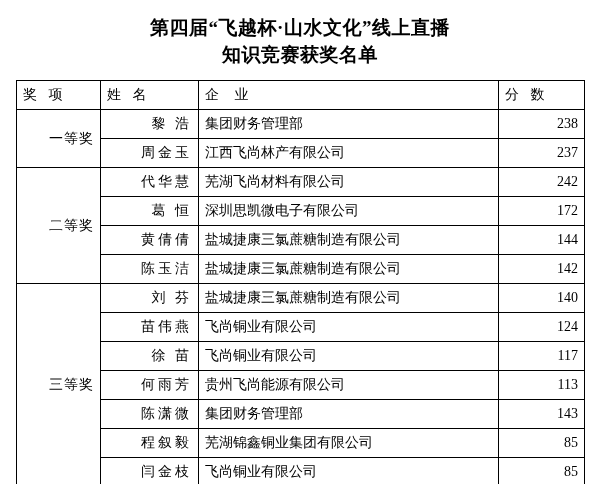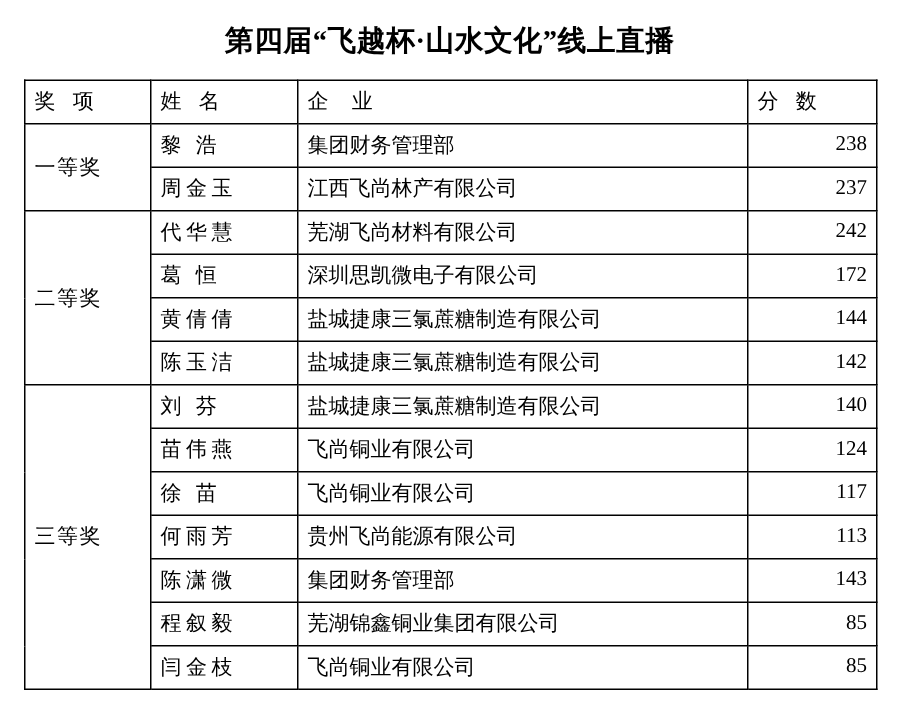--- a/index.html
+++ b/index.html
@@ -55,43 +55,44 @@
 
   thead td {
     text-align: left;
     font-weight: bold;
     letter-spacing: 4px;
   }
   thead td.hdr-org {
     letter-spacing: 6px;
   }
   .prize-cell {
-    text-align: left;
+    text-align: right;
     font-weight: bold;
     letter-spacing: 1px;
   }
   .name-cell {
-    text-align: left;
+    text-align: right;
     letter-spacing: 3px;
   }
   .org-cell {
     text-align: left;
     padding-left: 8px;
   }
   .score-cell {
     text-align: right;
   }
 </style>
 </head>
 <body>
 
 <div class="page">
 
   <div class="title-block">
     <div class="title-line">第四届“飞越杯·山水文化”线上直播</div>
+    <div class="title-line">知识竞赛获奖名单</div>
   </div>
 
   <div class="table-wrap">
     <table class="award">
       <colgroup>
         <col class="col-prize">
         <col class="col-name">
         <col class="col-org">
         <col class="col-score">
       </colgroup>

